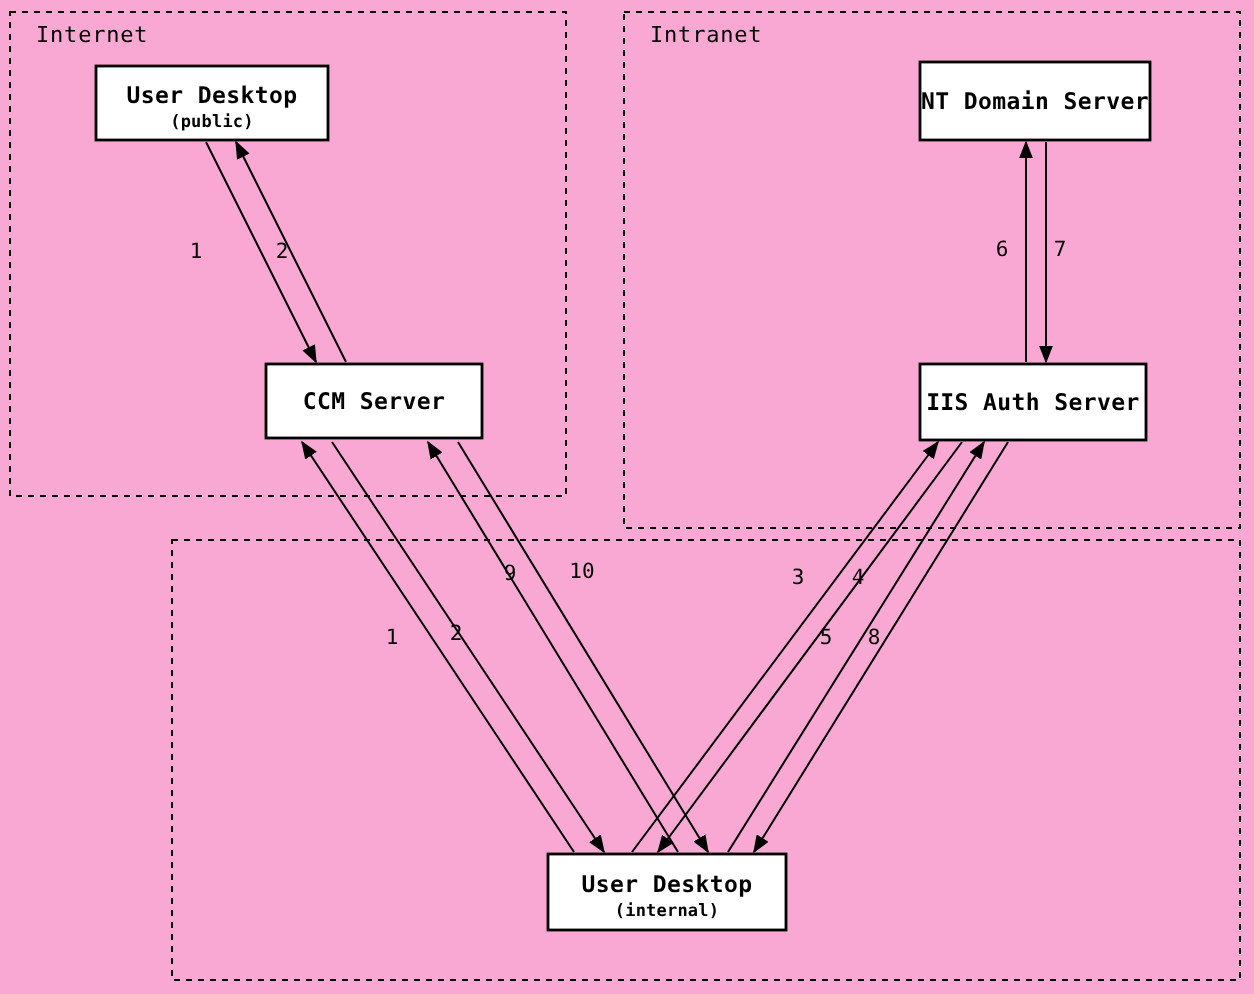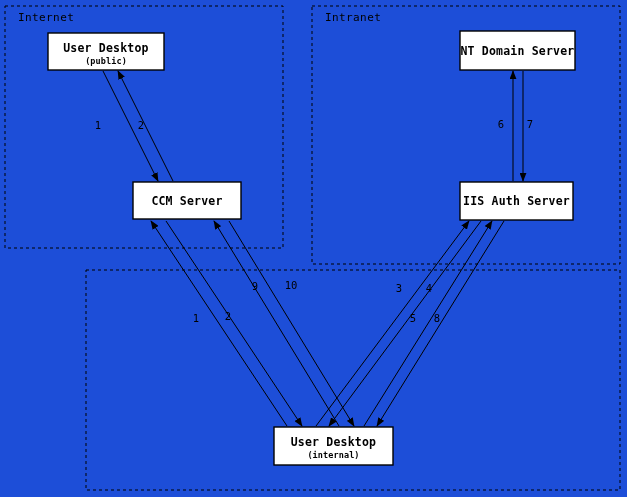--- a/index.html
+++ b/index.html
@@ -4,21 +4,21 @@
 <style>
   html, body {
     margin: 0;
     padding: 0;
     background: #ffffff;
   }
   #diagram-root {
     position: relative;
     width: 627px;
     height: 497px;
-    background: #1d4ed8;
+    background: #f9a8d4;
     font-family: "DejaVu Sans Mono", "Liberation Mono", monospace;
     overflow: hidden;
   }
   svg.canvas {
     position: absolute;
     top: 0;
     left: 0;
     width: 627px;
     height: 497px;
   }

